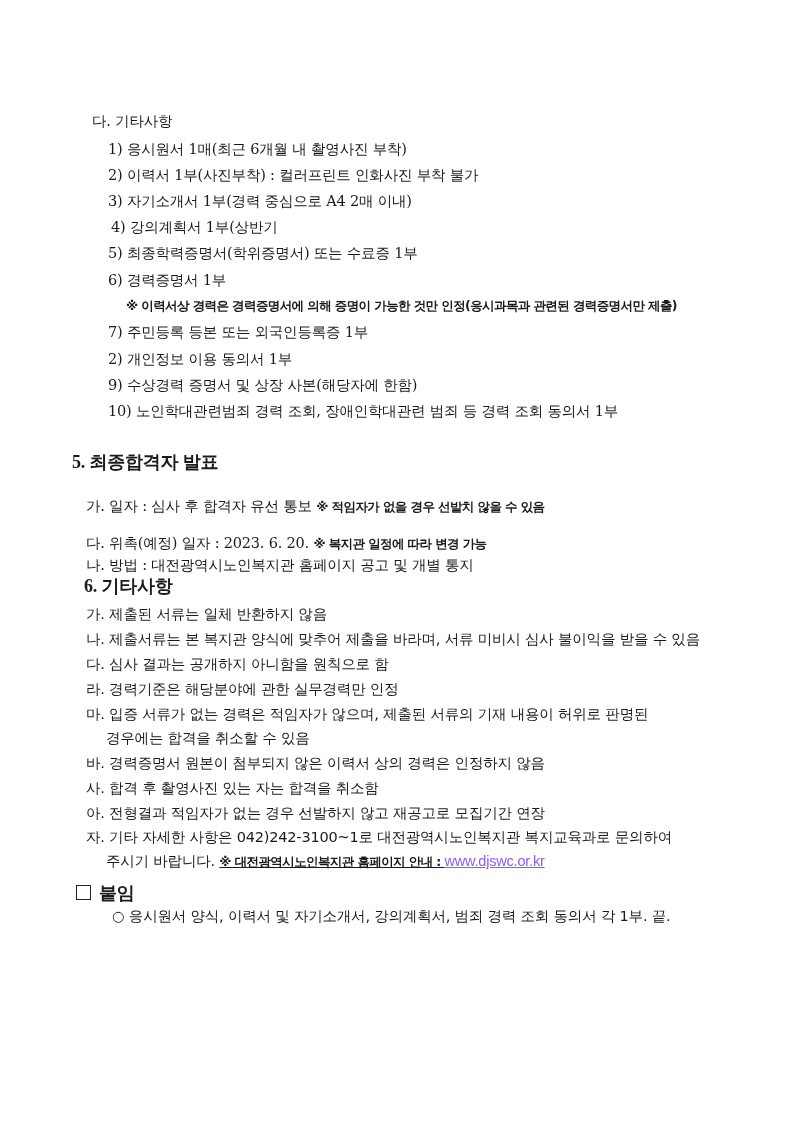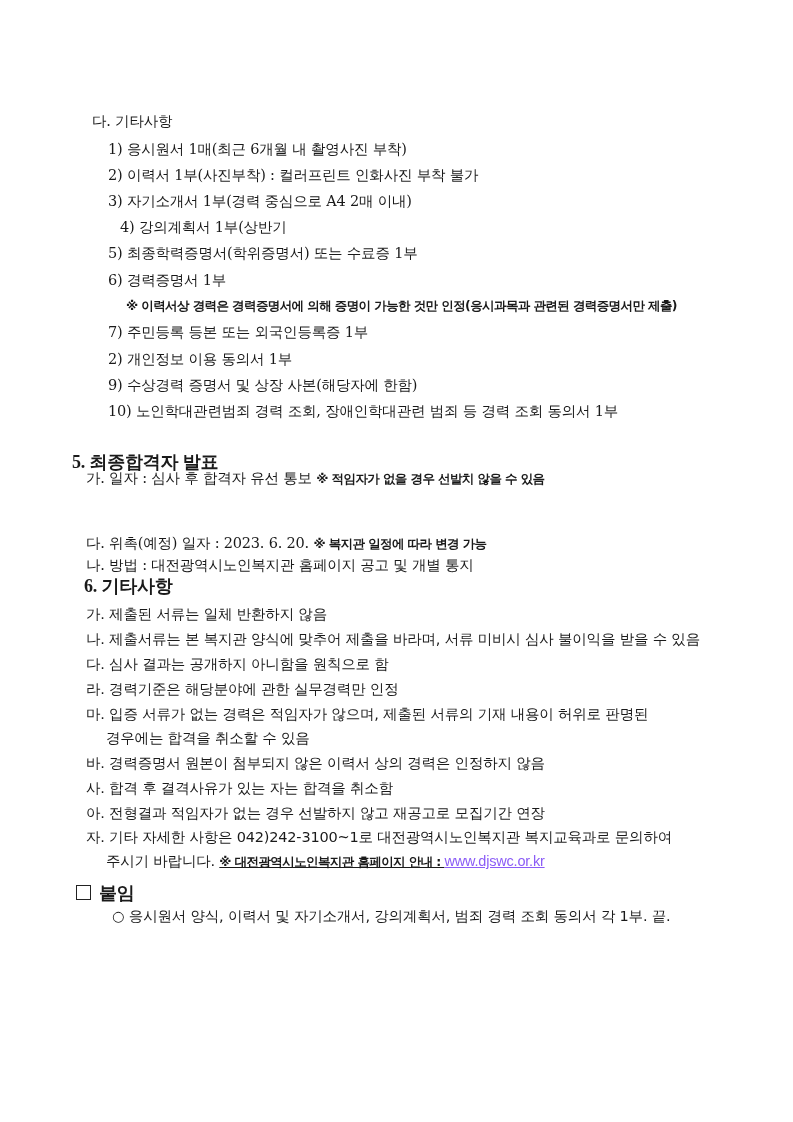--- a/index.html
+++ b/index.html
@@ -16,53 +16,53 @@
   .box { display: inline-block; width: 13px; height: 13px; border: 1.3px solid #222; vertical-align: -1px; margin-right: 8px; }
 </style>
 </head>
 <body>
 
 <div>
   <div class="line" style="left:92px; top:111px;">다. 기타사항</div>
   <div class="line" style="left:108px; top:139px;">1) 응시원서 1매(최근 6개월 내 촬영사진 부착)</div>
   <div class="line" style="left:108px; top:165px;">2) 이력서 1부(사진부착) : 컬러프린트 인화사진 부착 불가</div>
   <div class="line" style="left:108px; top:191px;">3) 자기소개서 1부(경력 중심으로 A4 2매 이내)</div>
-  <div class="line" style="left:120px; top:217px;">4) 강의계획서 1부(상반기</div>
+  <div class="line" style="left:111px; top:217px;">4) 강의계획서 1부(상반기</div>
   <div class="line" style="left:108px; top:243px;">5) 최종학력증명서(학위증명서) 또는 수료증 1부</div>
   <div class="line" style="left:108px; top:270px;">6) 경력증명서 1부</div>
   <div class="line note" style="left:126px; top:296px;">※ 이력서상 경력은 경력증명서에 의해 증명이 가능한 것만 인정(응시과목과 관련된 경력증명서만 제출)</div>
   <div class="line" style="left:108px; top:322px;">7) 주민등록 등본 또는 외국인등록증 1부</div>
   <div class="line" style="left:108px; top:349px;">2) 개인정보 이용 동의서 1부</div>
   <div class="line" style="left:108px; top:375px;">9) 수상경력 증명서 및 상장 사본(해당자에 한함)</div>
   <div class="line" style="left:108px; top:401px;">10) 노인학대관련범죄 경력 조회, 장애인학대관련 범죄 등 경력 조회 동의서 1부</div>
 </div>
 
 <div>
   <div class="line heading" style="left:72px; top:452px;">5. 최종합격자 발표</div>
-  <div class="line" style="left:86px; top:468px;text-align:center;">
+  <div class="line" style="left:86px; top:496px;text-align:center;">
     <span>가. 일자 : 심사 후 합격자 유선 통보 </span><span class="note">※ 적임자가 없을 경우 선발치 않을 수 있음</span>
   </div>
   <div class="line" style="left:86px; top:507px;margin-top:48px;">
     <span>나. 방법 : 대전광역시노인복지관 홈페이지 공고 및 개별 통지</span>
   </div>
   <div class="line" style="left:86px; top:533px;">
     <span>다. 위촉(예정) 일자 : 2023. 6. 20. </span><span class="note">※ 복지관 일정에 따라 변경 가능</span>
   </div>
 </div>
 
 <div>
   <div class="line heading" style="left:84px; top:576px;">6. 기타사항</div>
   <div class="line sans" style="left:86px; top:604px;">가. 제출된 서류는 일체 반환하지 않음</div>
   <div class="line sans" style="left:86px; top:629px;">나. 제출서류는 본 복지관 양식에 맞추어 제출을 바라며, 서류 미비시 심사 불이익을 받을 수 있음</div>
   <div class="line sans" style="left:86px; top:654px;">다. 심사 결과는 공개하지 아니함을 원칙으로 함</div>
   <div class="line sans" style="left:86px; top:679px;">라. 경력기준은 해당분야에 관한 실무경력만 인정</div>
   <div class="line sans" style="left:86px; top:704px;">마. 입증 서류가 없는 경력은 적임자가 않으며, 제출된 서류의 기재 내용이 허위로 판명된</div>
   <div class="line sans" style="left:106px; top:728px;">경우에는 합격을 취소할 수 있음</div>
   <div class="line sans" style="left:86px; top:753px;">바. 경력증명서 원본이 첨부되지 않은 이력서 상의 경력은 인정하지 않음</div>
-  <div class="line sans" style="left:86px; top:778px;">사. 합격 후 결격사유가 있는 자는 합격을 취소함</div>
+  <div class="line sans" style="left:86px; top:778px;">사. 합격 후 촬영사진 있는 자는 합격을 취소함</div>
   <div class="line sans" style="left:86px; top:803px;">아. 전형결과 적임자가 없는 경우 선발하지 않고 재공고로 모집기간 연장</div>
   <div class="line sans" style="left:86px; top:827px;">자. 기타 자세한 사항은 042)242-3100~1로 대전광역시노인복지관 복지교육과로 문의하여</div>
   <div class="line sans" style="left:106px; top:851px;">
     <span>주시기 바랍니다. </span><span class="note u">※ 대전광역시노인복지관 홈페이지 안내 : </span><span class="link">www.djswc.or.kr</span>
   </div>
 </div>
 
 <div>
   <div class="line heading" style="left:76px; top:883px;">
     <span class="box"></span><span>붙임</span>

